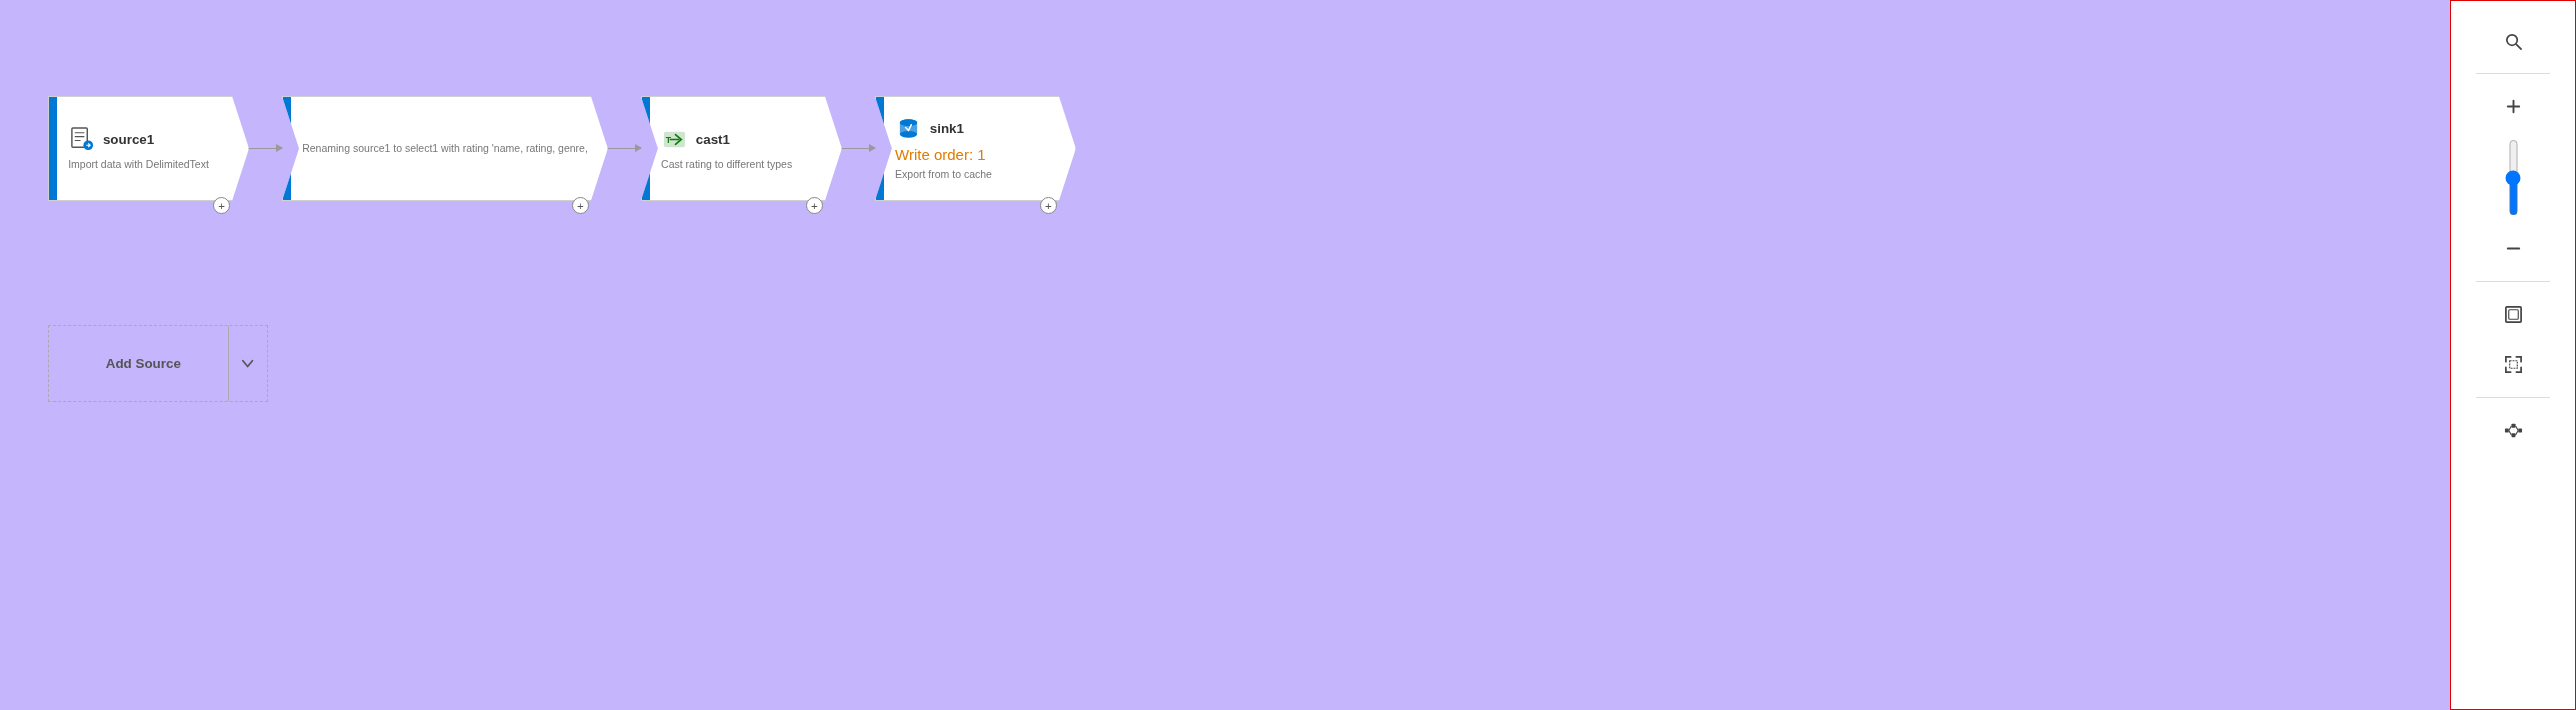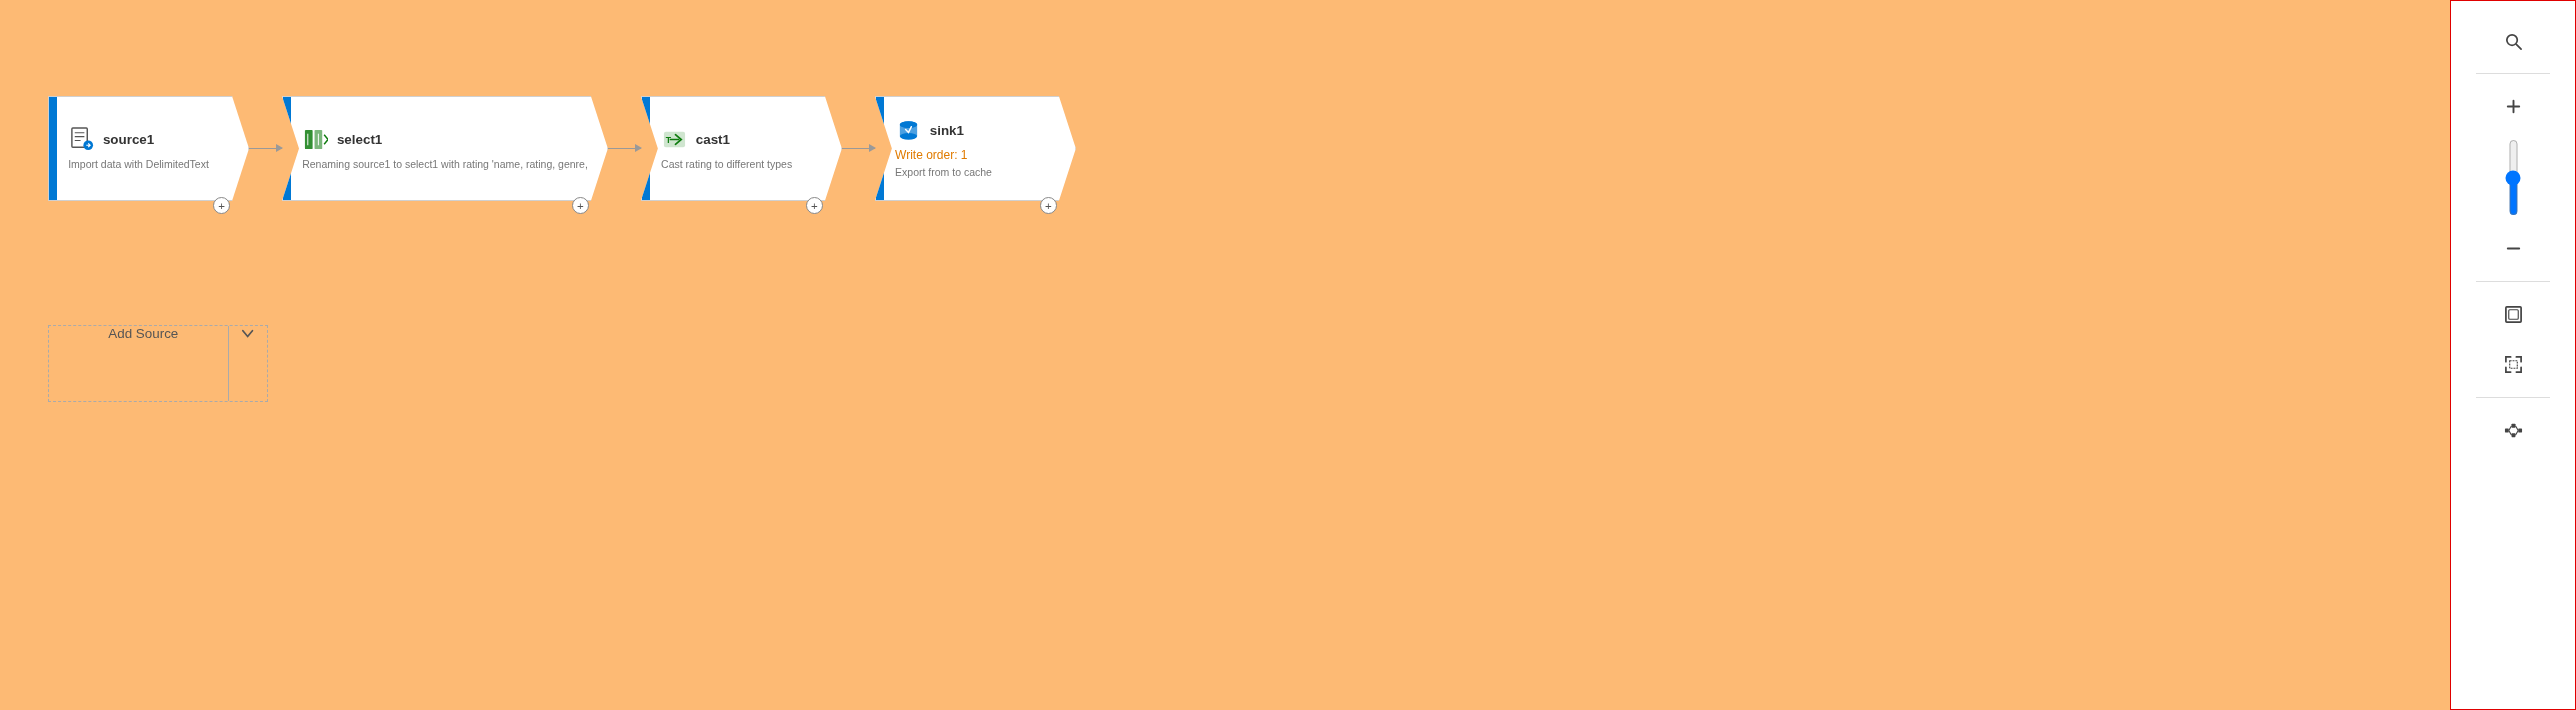--- a/index.html
+++ b/index.html
@@ -10,21 +10,21 @@
       height: 710px;
       overflow: hidden;
       position: relative;
     }
 
     .canvas-area {
       position: absolute;
       top: 0; left: 0;
       width: 2450px;
       height: 710px;
-      background: #fdba74;
+      background: #c4b5fd;
       overflow: hidden;
     }
 
     
     .node-card {
       display: flex;
       align-items: stretch;
       background: #ffffff;
       border: 1px solid #d0d0d0;
       height: 105px;
@@ -64,21 +64,21 @@
       color: #333;
     }
 
     .node-subtitle {
       font-size: 10.5px;
       color: #777;
       line-height: 1.4;
     }
 
     .node-write-order {
-      font-size: 12px;
+      font-size: 15px;
       color: #e07b00;
       margin-bottom: 0;
     }
 
     
     .icon-source {
       width: 27px;
       height: 27px;
       display: flex;
       align-items: center;
@@ -112,22 +112,23 @@
     
     .add-source-box {
       position: absolute;
       top: 325px;
       left: 48px;
       width: 220px;
       height: 77px;
       border: 1.9px dashed #aaa;
       background: transparent;
       display: flex;
-      align-items: flex-start;
+      align-items: center;
       cursor: pointer;
+      font-weight: bold;
     }
 
     .add-source-label {
       flex: 1;
       text-align: center;
       font-size: 13.4px;
       color: #555;
       padding-left: 9.6px;
     }
 
@@ -287,33 +288,20 @@
       </div>
       <div class="node-plus">+</div>
     </div>
 
     <div class="connector-segment"></div>
 
     <div class="card-outer">
       <div class="node-card">
         <div class="node-left-bar"></div>
         <div class="node-content">
-          <div class="node-icon-title">
-            <div class="icon-select">
-
-              <svg width="25" height="25" viewBox="0 0 26 26">
-                <rect x="2" y="3" width="8" height="20" rx="1" fill="#107C10" opacity="0.85"></rect>
-                <rect x="12" y="3" width="8" height="20" rx="1" fill="#107C10" opacity="0.55"></rect>
-                <path d="M22 8 L26 13 L22 18" stroke="#107C10" stroke-width="1.5" fill="none"></path>
-                <line x1="5" y1="7" x2="5" y2="19" stroke="white" stroke-width="1"></line>
-                <line x1="16" y1="7" x2="16" y2="19" stroke="white" stroke-width="1"></line>
-              </svg>
-            </div>
-            <span class="node-title">select1</span>
-          </div>
           <div class="node-subtitle">Renaming source1 to select1 with rating 'name, rating, genre,</div>
         </div>
       </div>
       <div class="node-plus">+</div>
     </div>
 
     <div class="connector-segment"></div>
 
     <div class="card-outer">
       <div class="node-card">

